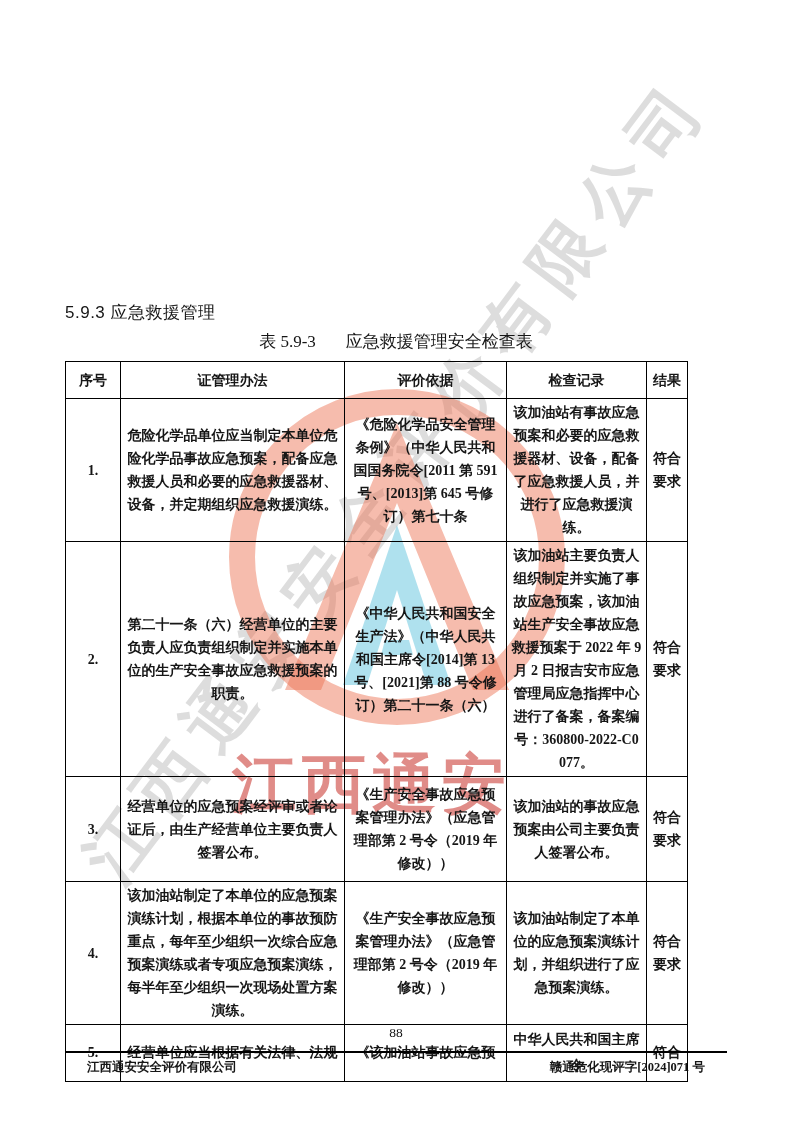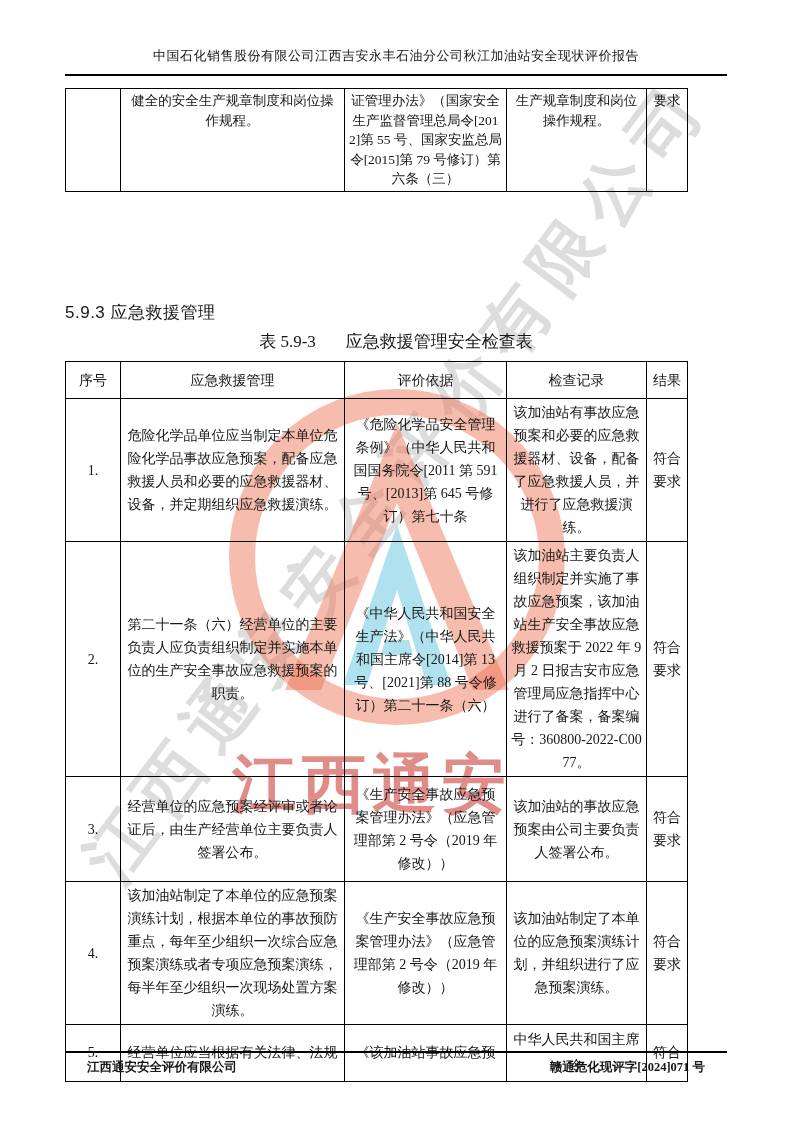--- a/index.html
+++ b/index.html
@@ -66,21 +66,21 @@
     font-family:"Liberation Sans","DejaVu Sans",sans-serif;
     font-weight:normal; font-size:17px; letter-spacing:0.5px;
   }
 
   .table-caption {
     position:absolute; top:330px; left:65px; width:662px;
     text-align:center; font-size:17px; font-weight:500;
   }
   .table-caption .cap-label { margin-right:30px; }
 
-  .checklist-table { position:absolute; top:361px; left:65px; width:622px; }
+  .checklist-table { position:absolute; top:361px; left:65px; width:622px;font-weight:bold; }
   .row-h  { height:37px; }
   .row-1  { height:135px; }
   .row-2  { height:215px; }
   .row-3  { height:105px; }
   .row-4  { height:135px; }
   .row-5  { height:32px; }
   .row-5 td { line-height:26px; }
 
   .page-number {
     position:absolute; top:1025px; left:65px; width:662px;
@@ -107,60 +107,41 @@
       <path d="M172 38 L60 305 L96 305 L172 118 L248 305 L284 305 Z" fill="rgba(236,115,84,0.48)"></path>
       <path d="M172 140 L118 300 L142 300 L172 205 L202 300 L226 300 Z
                M160 255 L184 255 L188 270 L156 270 Z" fill="rgba(95,195,221,0.5)" fill-rule="evenodd"></path>
     </svg>
 
     <div class="wm-red">江西通安</div>
   </div>
 
   <div class="content">
 
-    <div class="page-header">中国石化销售股份有限公司江西吉安永丰石油分公司秋江加油站安全现状评价报告</div>
 
-    <table class="top-table">
-      <colgroup>
-        <col style="width:55px">
-          <col style="width:224px">
-          <col style="width:162px">
-        <col style="width:140px">
-          <col style="width:41px">
-      </colgroup>
-      <tbody>
-        <tr>
-          <td></td>
-          <td>健全的安全生产规章制度和岗位操作规程。</td>
-          <td>证管理办法》（国家安全生产监督管理总局令[2012]第 55 号、国家安监总局令[2015]第 79 号修订）第六条（三）</td>
-          <td>生产规章制度和岗位操作规程。</td>
-          <td>要求</td>
-        </tr>
-      </tbody>
-    </table>
 
 
     <div class="section-heading">5.9.3 应急救援管理</div>
 
     <div class="table-caption">
       <span class="cap-label">表 5.9-3</span><span>应急救援管理安全检查表</span>
     </div>
 
     <table class="checklist-table">
       <colgroup>
         <col style="width:55px">
           <col style="width:224px">
           <col style="width:162px">
         <col style="width:140px">
           <col style="width:41px">
       </colgroup>
       <tbody>
         <tr class="row-h">
           <td>序号</td>
-          <td>应急救援管理</td>
+          <td>证管理办法</td>
           <td>评价依据</td>
           <td>检查记录</td>
           <td>结果</td>
         </tr>
         <tr class="row-1">
           <td>1.</td>
           <td>危险化学品单位应当制定本单位危险化学品事故应急预案，配备应急救援人员和必要的应急救援器材、设备，并定期组织应急救援演练。</td>
           <td>《危险化学品安全管理条例》（中华人民共和国国务院令[2011 第 591 号、[2013]第 645 号修订）第七十条</td>
           <td>该加油站有事故应急预案和必要的应急救援器材、设备，配备了应急救援人员，并进行了应急救援演练。</td>
           <td>符合要求</td>
@@ -189,20 +170,21 @@
         <tr class="row-5">
           <td>5.</td>
           <td>经营单位应当根据有关法律、法规</td>
           <td>《该加油站事故应急预</td>
           <td>中华人民共和国主席令</td>
           <td>符合</td>
         </tr>
       </tbody>
     </table>
 
+    <div class="page-number">88</div>
 
     <div class="page-footer">
       <span>江西通安安全评价有限公司</span>
       <span>赣通危化现评字[2024]071 号</span>
     </div>
 
   </div>
 </div>
 
 </body></html>

